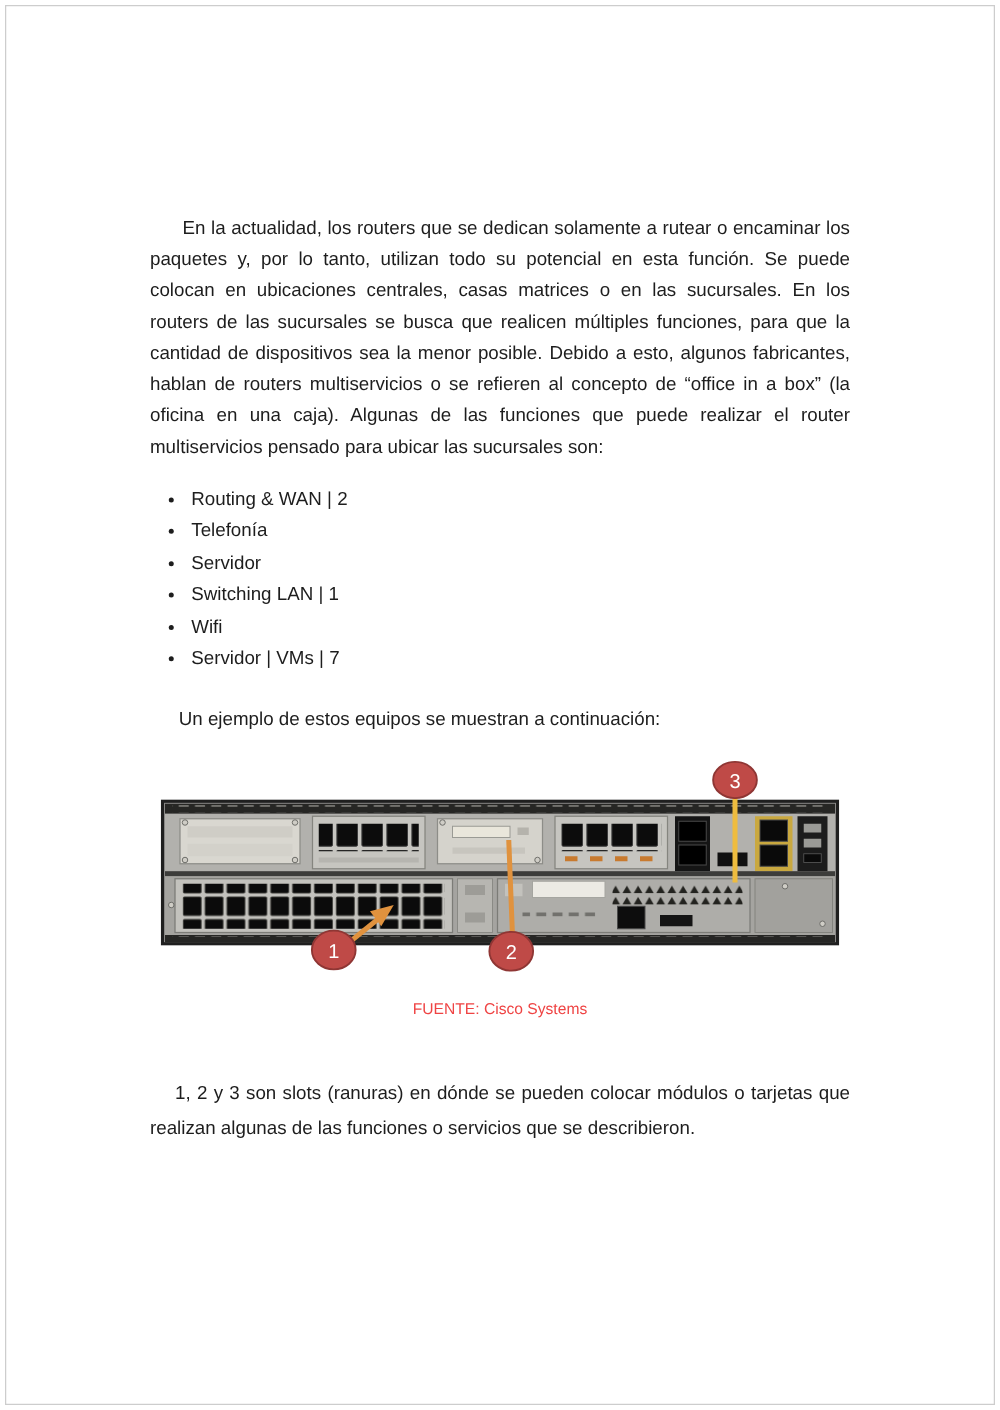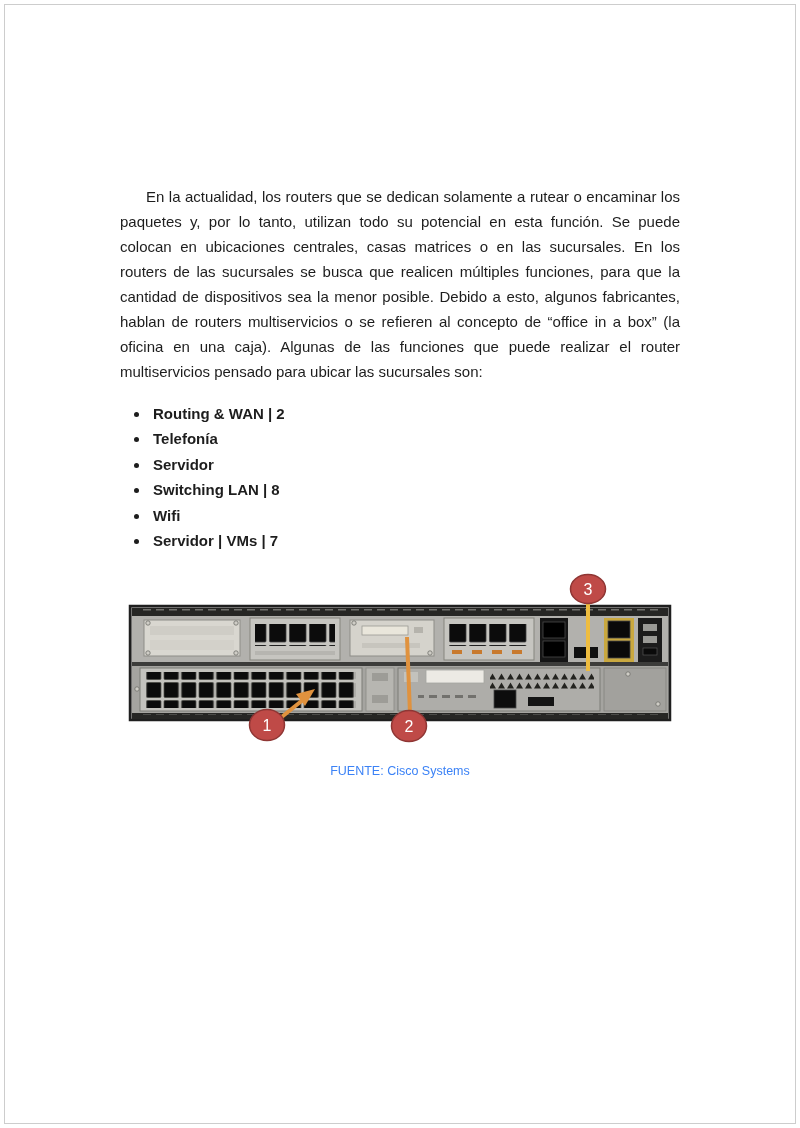--- a/index.html
+++ b/index.html
@@ -11,57 +11,56 @@
     position: relative;
     overflow: hidden;
   }
   .page-frame {
     position: absolute; inset: 4px;
     border: 1px solid #cdcdcd;
     pointer-events: none;
   }
   .content {
     position: absolute;
-    left: 120px; top: 14px;
+    left: 120px; top: 0;
     width: 560px;
   }
   p.intro {
     margin: 170px 0 0 0;
     font-size: 15px;
     line-height: 25px;
     text-align: justify;
     text-indent: 26px;
   }
   ul.funcs {
     margin: 17px 0 0 0;
     padding: 0 0 0 30px;
     font-size: 15px;
     list-style-type: disc;
-    font-weight: bold;
   }
   ul.funcs li {
     line-height: 25.4px;
     padding-left: 3px;
   }
   p.example {
     margin: 24px 0 0 0;
     font-size: 15px;
     line-height: 25px;
     text-indent: 23px;
   }
   figure.router-fig {
     margin: 20px 0 0 8px;
     width: 544px;
   }
   .caption {
     margin-top: 17px;
     font-size: 12.5px;
     line-height: 15px;
     text-align: center;
-    color: #3b82f6;
+    color: #ef4444;
   }
   .nota { margin-top: 46px; }
   .nota-label {
     font-size: 15px;
     line-height: 28px;
   }
   p.nota-body {
     margin: 0;
     font-size: 15px;
     line-height: 28px;
@@ -80,25 +79,26 @@
 <div class="page-frame"></div>
 
 <div class="content">
 
   <p class="intro">En la actualidad, los routers que se dedican solamente a rutear o encaminar los paquetes y, por lo tanto, utilizan todo su potencial en esta función. Se puede colocan en ubicaciones centrales, casas matrices o en las sucursales. En los routers de las sucursales se busca que realicen múltiples funciones, para que la cantidad de dispositivos sea la menor posible. Debido a esto, algunos fabricantes, hablan de routers multiservicios o se refieren al concepto de “office in a box” (la oficina en una caja). Algunas de las funciones que puede realizar el router multiservicios pensado para ubicar las sucursales son:</p>
 
   <ul class="funcs">
     <li>Routing &amp; WAN | 2</li>
     <li>Telefonía</li>
     <li>Servidor</li>
-    <li>Switching LAN | 8</li>
+    <li>Switching LAN | 1</li>
     <li>Wifi</li>
     <li>Servidor | VMs | 7</li>
   </ul>
 
+  <p class="example">Un ejemplo de estos equipos se muestran a continuación:</p>
 
   <figure class="router-fig" style="padding:0; margin-block-end:0;">
     <svg width="544" height="170" viewBox="0 0 544 170" xmlns="http://www.w3.org/2000/svg">
       <defs>
         <pattern id="vents" width="13" height="8" patternUnits="userSpaceOnUse">
           <rect x="2" y="2" width="8" height="3.5" fill="#72716d"></rect>
         </pattern>
         <pattern id="ports4" width="20" height="24" patternUnits="userSpaceOnUse">
           <rect x="1.5" y="0" width="16.5" height="21" rx="1" fill="#0c0c0c" stroke="#3d3d3d" stroke-width="0.8"></rect>
         </pattern>
@@ -222,15 +222,16 @@
       <g>
         <ellipse cx="460" cy="16" rx="17.5" ry="14.5" fill="#bf4a47" stroke="#8f3634" stroke-width="1.5"></ellipse>
         <text class="callout-num" x="460" y="22" text-anchor="middle">3</text>
       </g>
     </svg>
   </figure>
 
   <div class="caption">FUENTE: Cisco Systems</div>
 
   <div class="nota">
+    <p class="nota-body">1, 2 y 3 son slots (ranuras) en dónde se pueden colocar módulos o tarjetas que realizan algunas de las funciones o servicios que se describieron.</p>
   </div>
 
 </div>
 
 </body></html>

